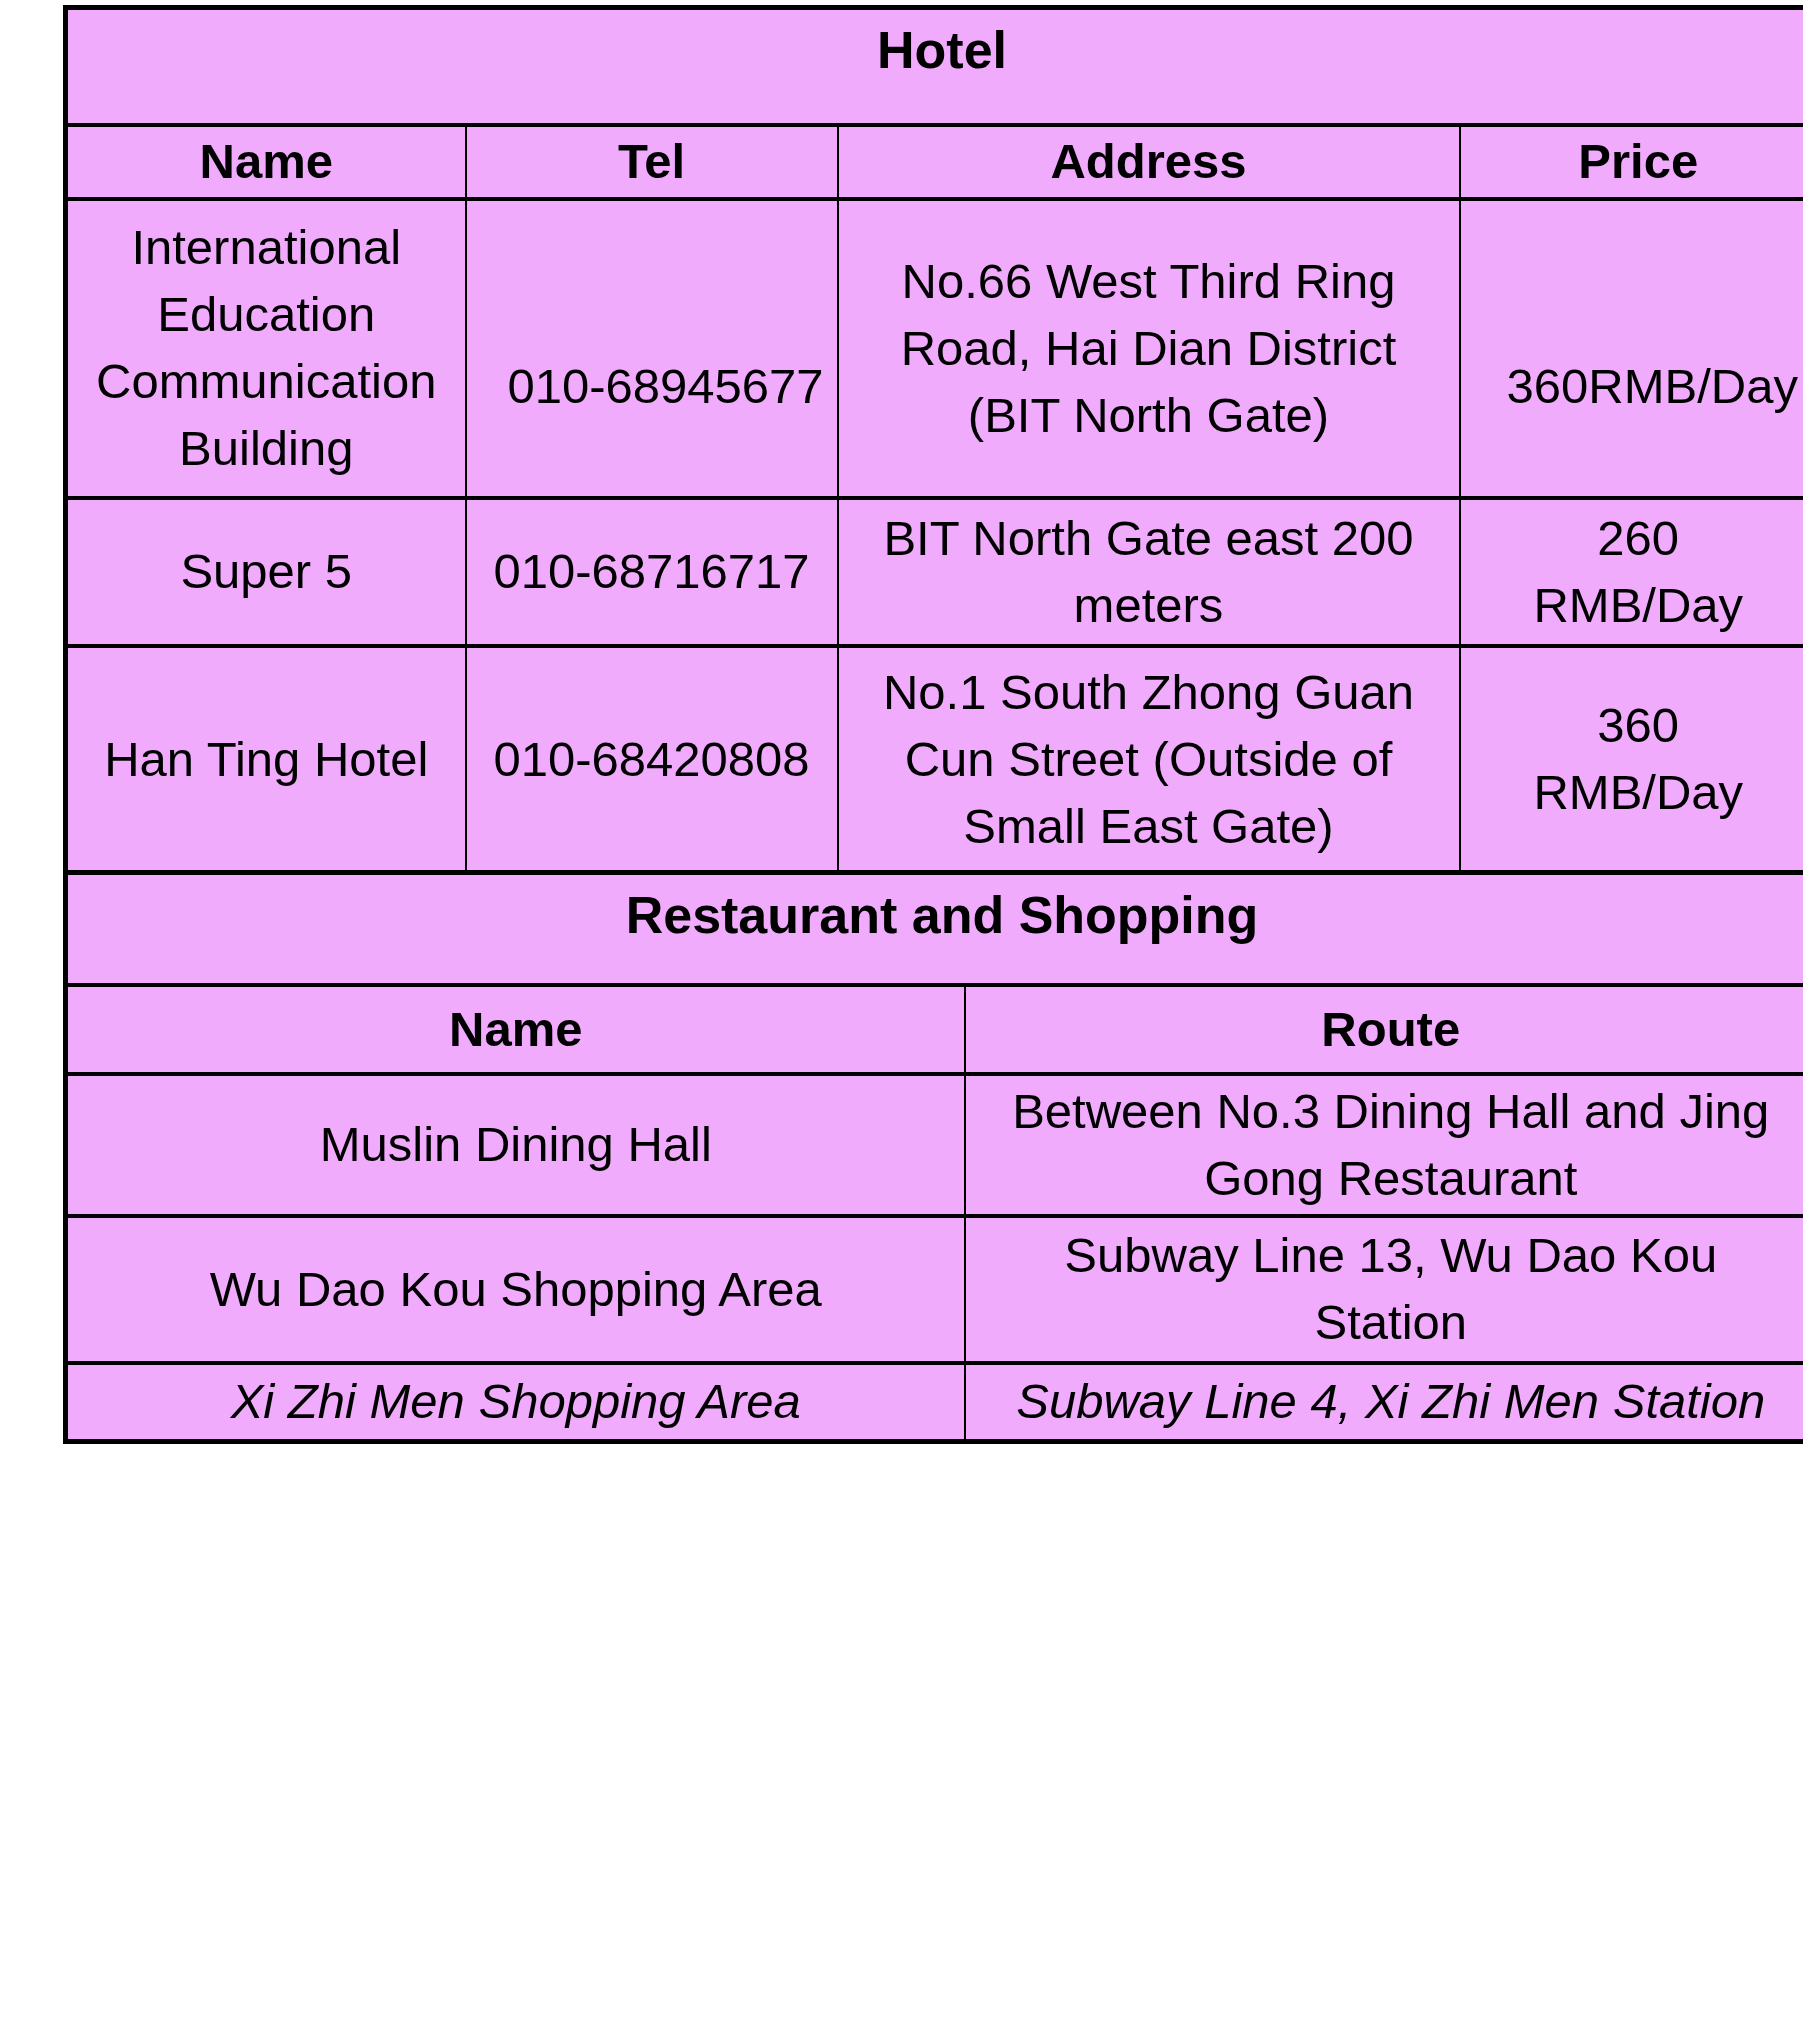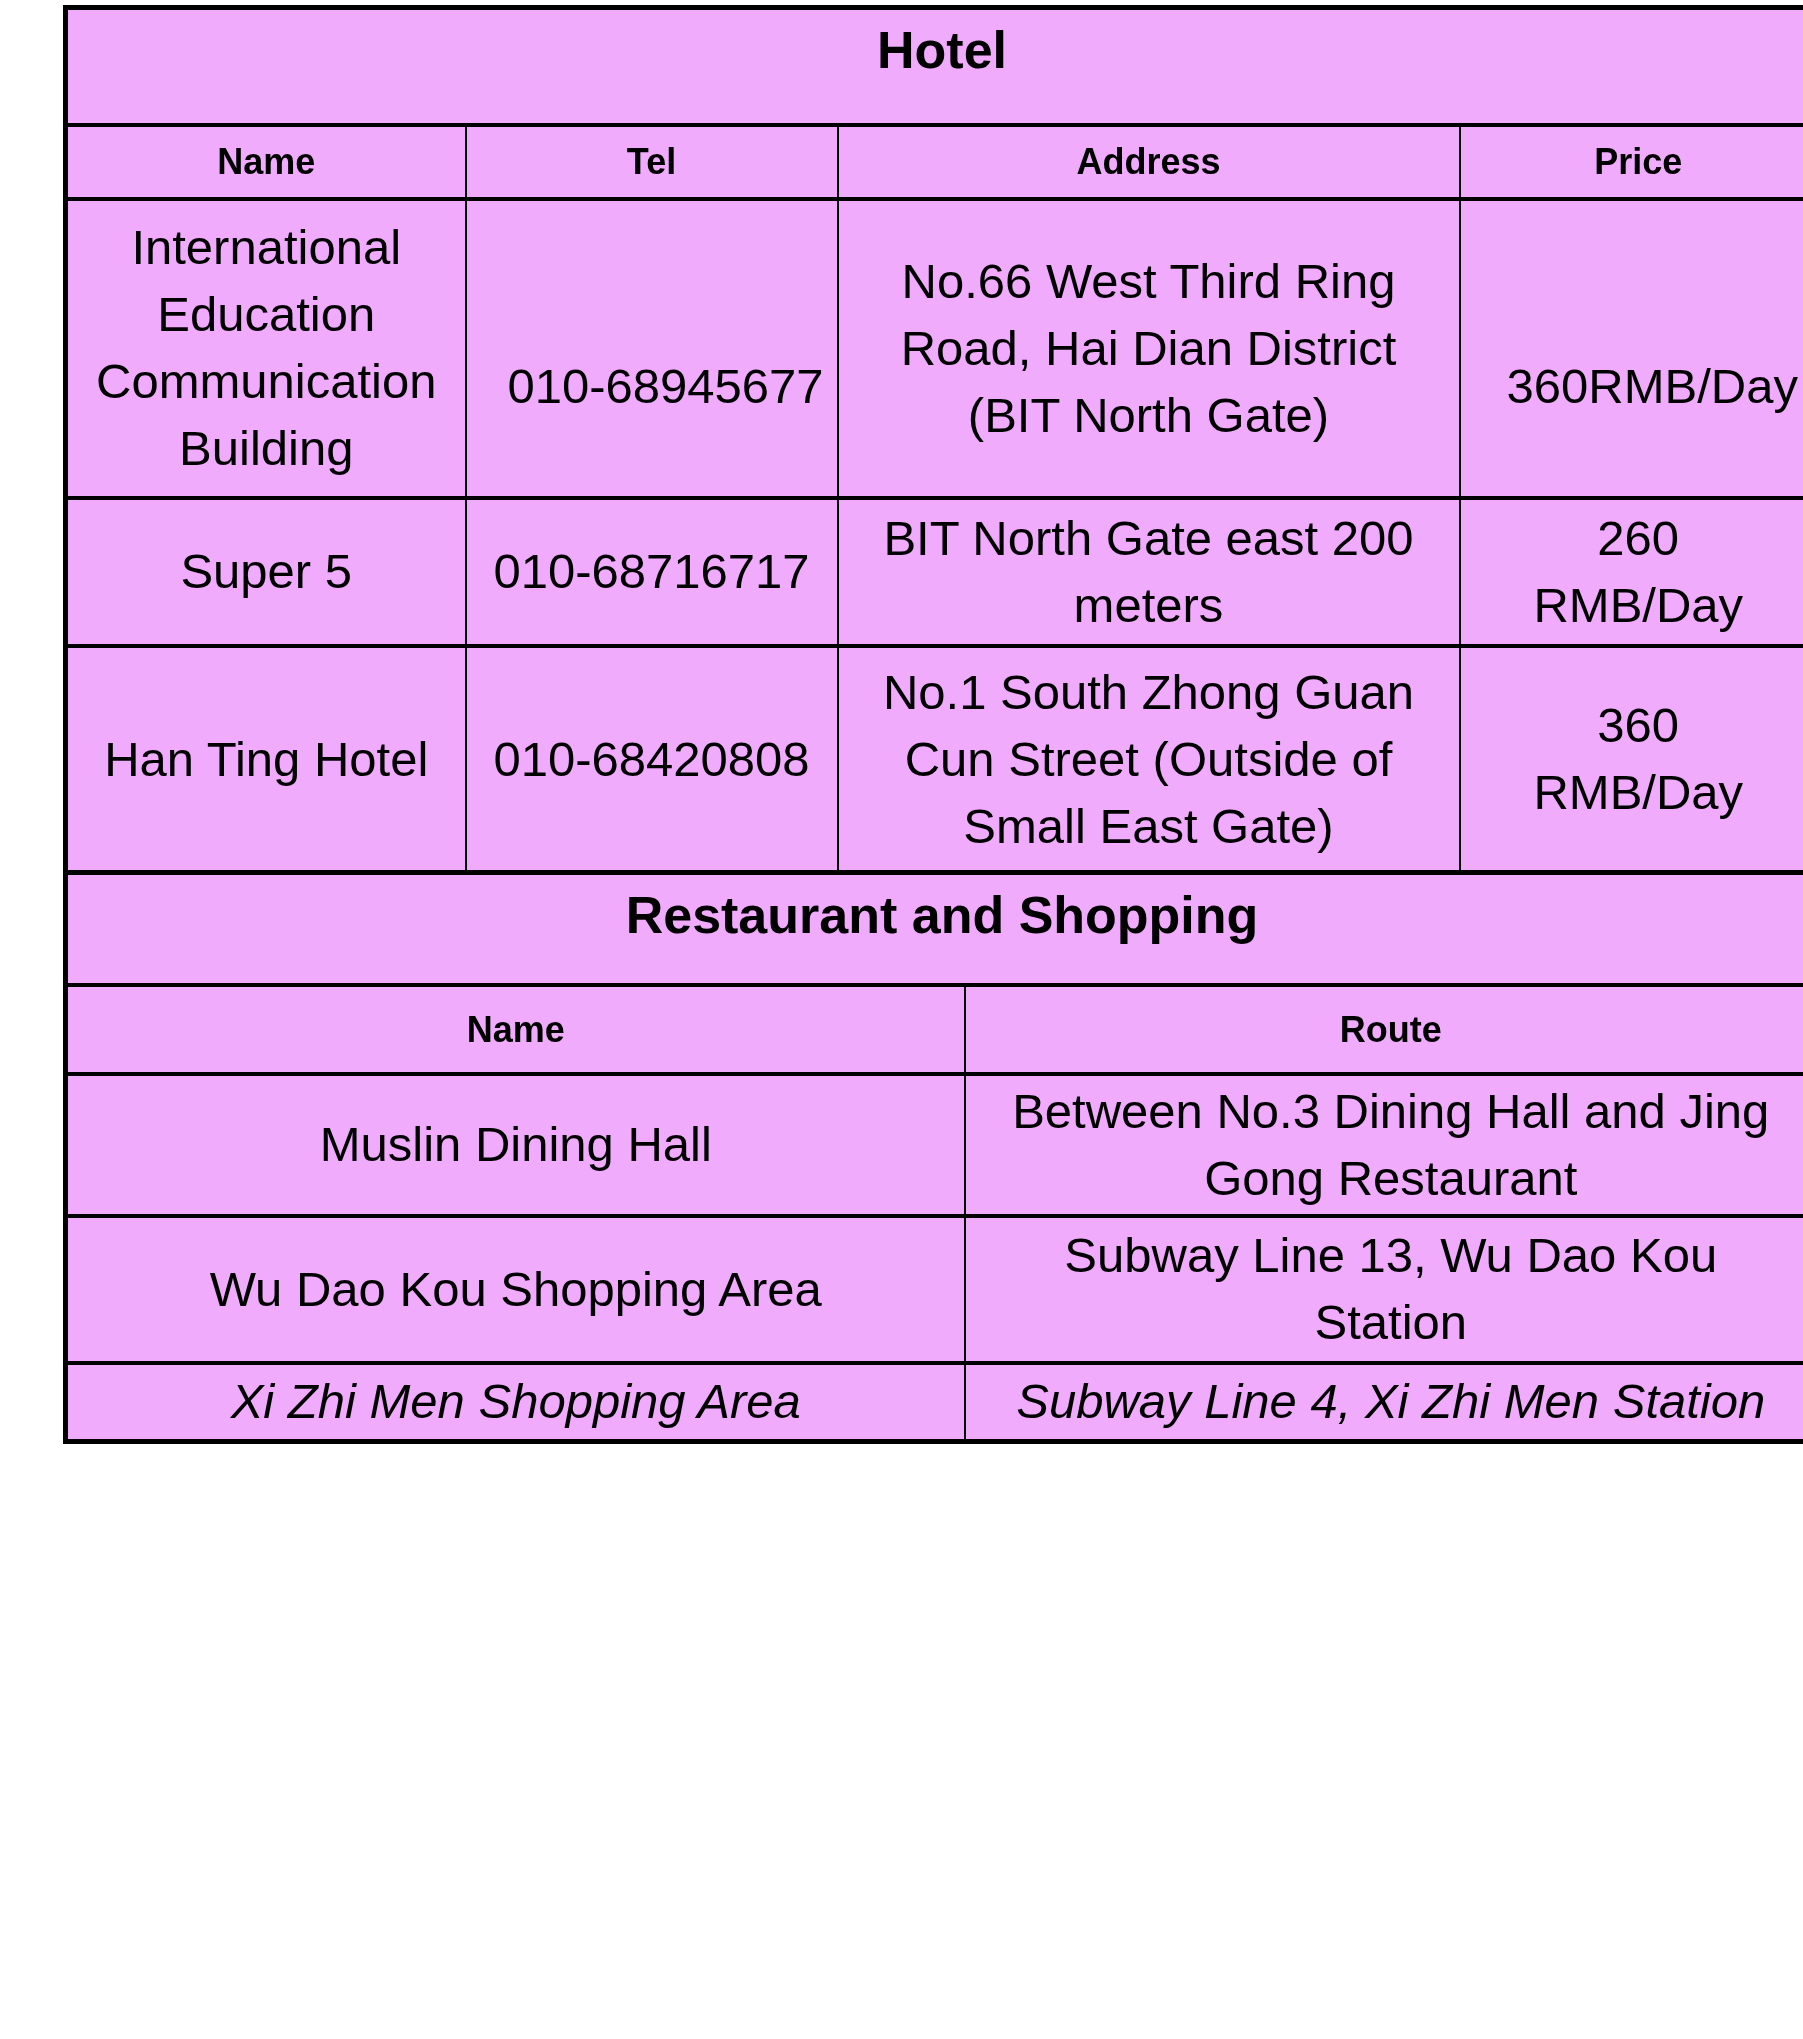--- a/index.html
+++ b/index.html
@@ -41,21 +41,21 @@
   
   .section-title {
     font-size: 52px;
     font-weight: bold;
     line-height: 71px;
     vertical-align: top;
     padding-top: 5px;
   }
   
   th {
-    font-size: 36px;
+    font-size: 49px;
     font-weight: bold;
     line-height: 67px;
   }
   
   td.data {
     font-size: 49px;
     font-weight: normal;
     line-height: 67px;
   }
   

